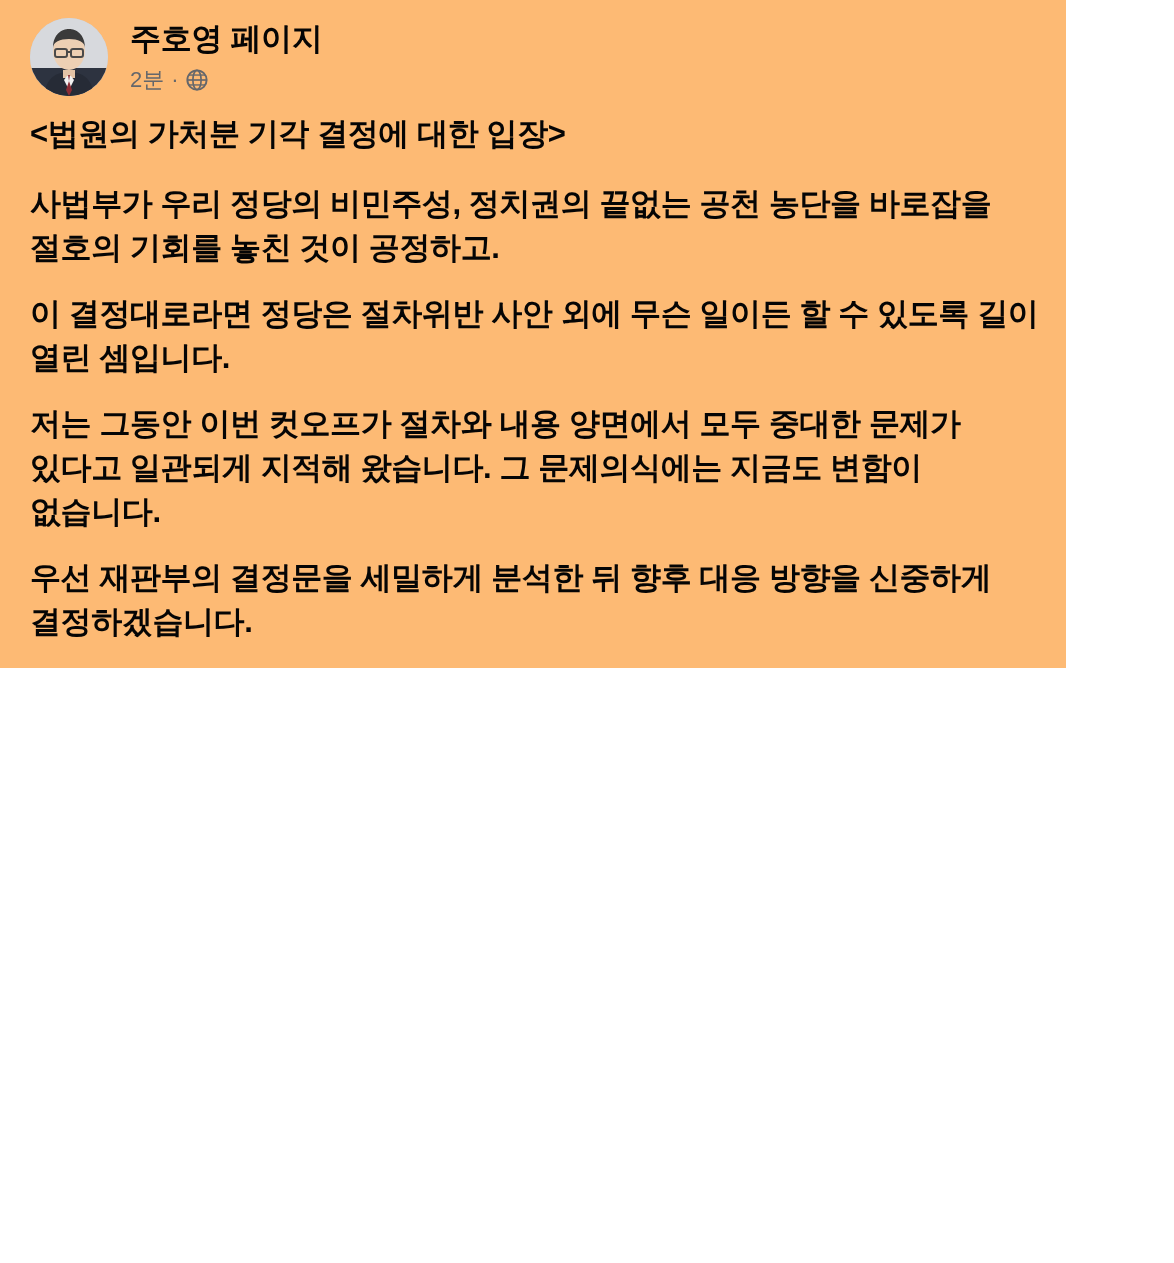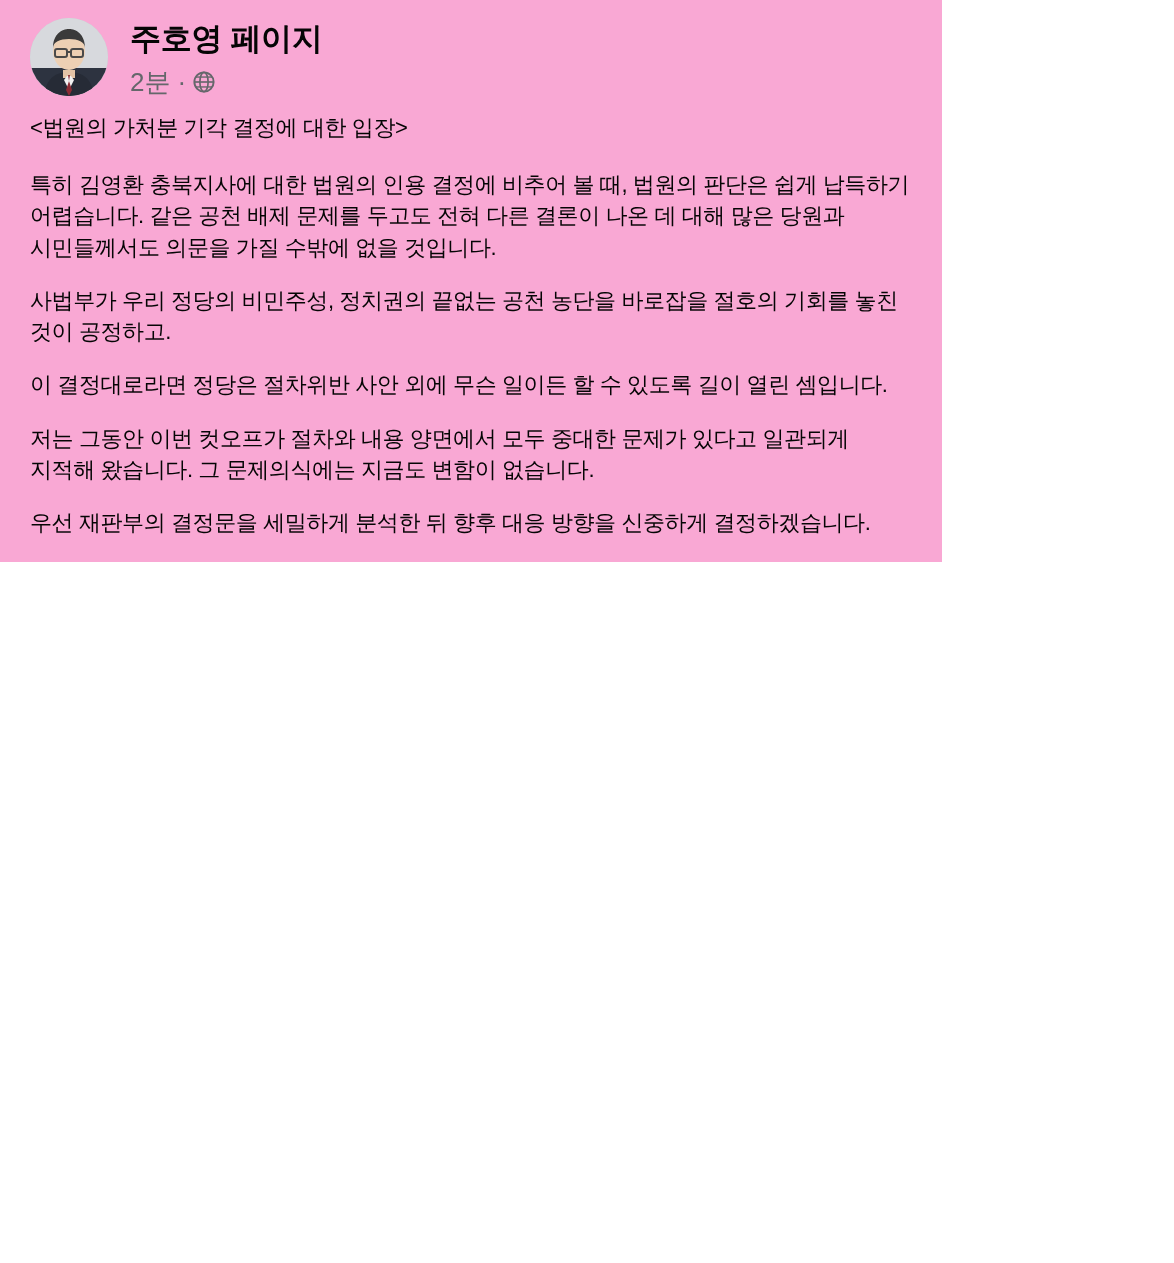--- a/index.html
+++ b/index.html
@@ -8,22 +8,22 @@
     background: #ffffff;
   }
   body {
     width: 1174px;
     min-height: 1263px;
     font-family: "Liberation Sans", "DejaVu Sans", sans-serif;
     color: #050505;
     -webkit-font-smoothing: antialiased;
   }
   .post {
-    width: 942px;
-    background: #f9a8d4;
+    width: 1066px;
+    background: #fdba74;
     box-sizing: border-box;
     padding: 0 0 0 0;
   }
   .post-header {
     display: flex;
     align-items: flex-start;
     padding: 14px 22px 6px 30px;
     box-sizing: border-box;
   }
   .avatar {
@@ -49,45 +49,46 @@
     font-weight: bold;
     line-height: 1.25;
     color: #050505;
     letter-spacing: -0.3px;
   }
   .meta-row {
     display: flex;
     align-items: center;
     margin-top: 10px;
     color: #65676b;
-    font-size: 26px;
+    font-size: 22px;
     line-height: 1;
   }
   .meta-time { color: #65676b; }
   .meta-dot { margin: 0 7px; color: #65676b; }
   .globe-icon {
     display: inline-flex;
     width: 22px;
     height: 22px;
     align-items: center;
     justify-content: center;
   }
   .globe-icon svg { width: 22px; height: 22px; display: block; }
 
   .post-body {
     padding: 10px 26px 24px 30px;
     box-sizing: border-box;
   }
   .post-body p {
     margin: 0 0 22px 0;
-    font-size: 22px;
+    font-size: 31px;
     line-height: 1.42;
     color: #050505;
     letter-spacing: -0.4px;
     word-break: keep-all;
+    font-weight: bold;
   }
   .post-body p.first {
     margin-bottom: 26px;
   }
   .post-body p:last-child { margin-bottom: 0; }
 </style>
 </head>
 <body>
 
 <div class="post">
@@ -122,20 +123,19 @@
             <line x1="2.2" y1="4.4" x2="13.8" y2="4.4" stroke="#65676b" stroke-width="1"></line>
             <line x1="2.2" y1="11.6" x2="13.8" y2="11.6" stroke="#65676b" stroke-width="1"></line>
           </svg>
         </span>
       </div>
     </div>
   </div>
 
   <div class="post-body">
     <p class="first">&lt;법원의 가처분 기각 결정에 대한 입장&gt;</p>
-    <p>특히 김영환 충북지사에 대한 법원의 인용 결정에 비추어 볼 때, 법원의 판단은 쉽게 납득하기 어렵습니다. 같은 공천 배제 문제를 두고도 전혀 다른 결론이 나온 데 대해 많은 당원과 시민들께서도 의문을 가질 수밖에 없을 것입니다.</p>
     <p>사법부가 우리 정당의 비민주성, 정치권의 끝없는 공천 농단을 바로잡을 절호의 기회를 놓친 것이 공정하고.</p>
     <p>이 결정대로라면 정당은 절차위반 사안 외에 무슨 일이든 할 수 있도록 길이 열린 셈입니다.</p>
     <p>저는 그동안 이번 컷오프가 절차와 내용 양면에서 모두 중대한 문제가 있다고 일관되게 지적해 왔습니다. 그 문제의식에는 지금도 변함이 없습니다.</p>
     <p>우선 재판부의 결정문을 세밀하게 분석한 뒤 향후 대응 방향을 신중하게 결정하겠습니다.</p>
   </div>
 
 </div>
 
 </body></html>

